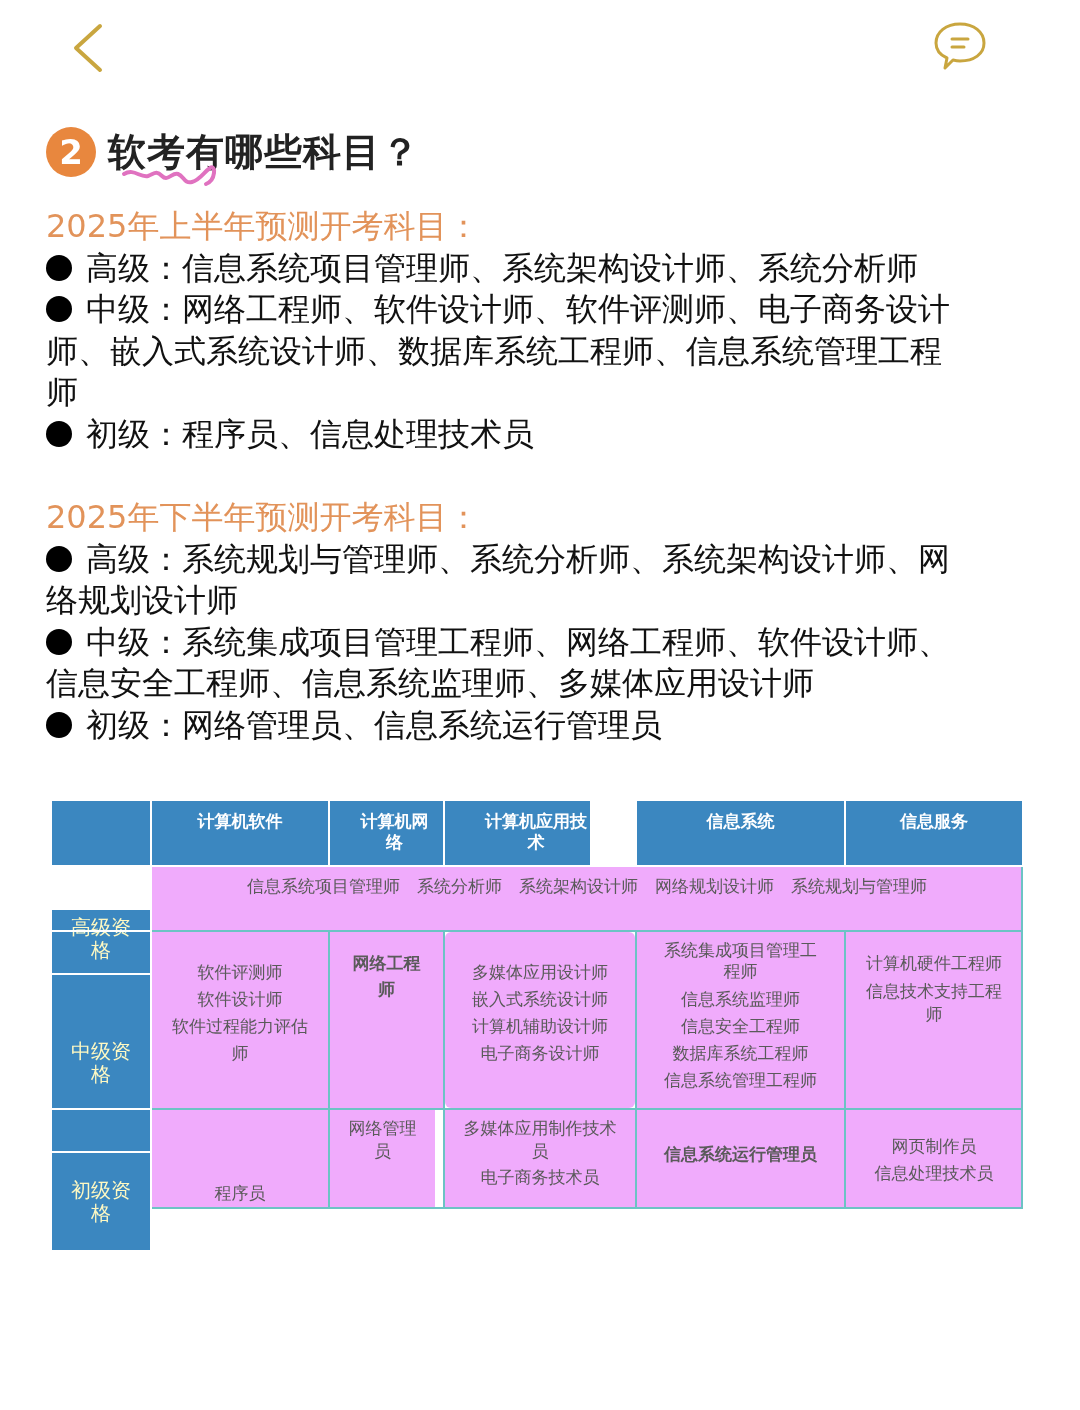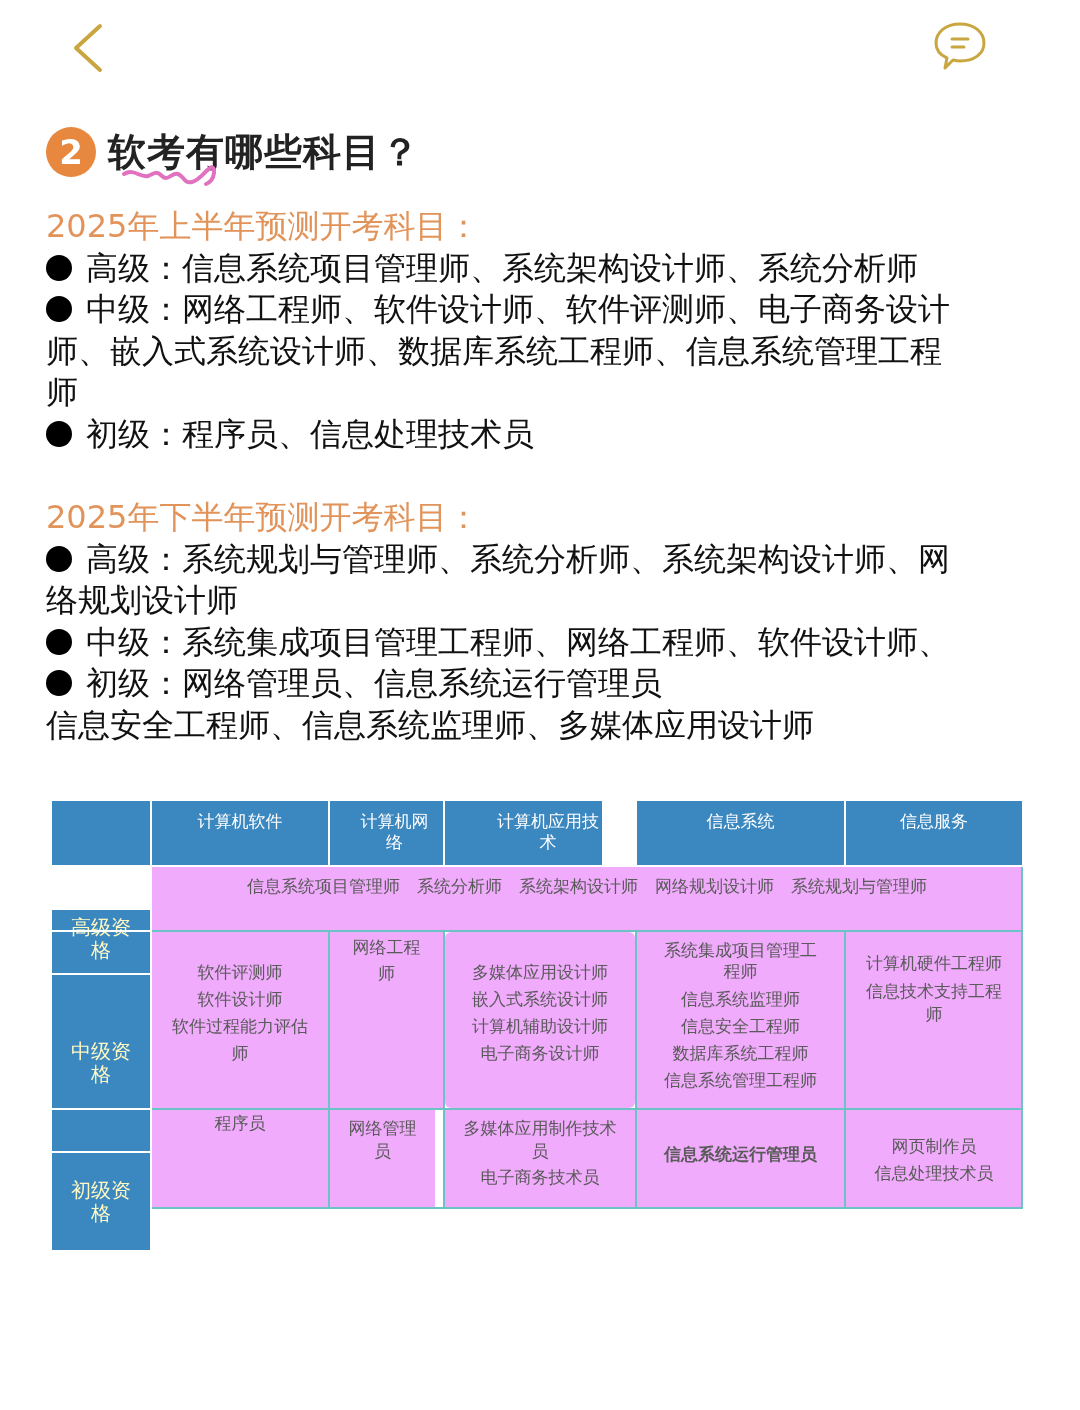--- a/index.html
+++ b/index.html
@@ -18,21 +18,21 @@
 
   .predict { position: absolute; left: 46px; width: 980px; font-size: 32px; line-height: 41.5px; }
   .predict.first { top: 206px; }
   .predict.second { top: 497px; }
   .predict-head { color: #e2935a; font-size: 32px; }
   .predict-line { color: #111111; }
   .bullet { display: inline-block; width: 26px; height: 26px; border-radius: 50%; background: #000; margin-right: 14px; vertical-align: -2px; }
 
   .grid { position: absolute; left: 52px; top: 801px; width: 971px; height: 408px; }
   .cell { position: absolute; display: flex; flex-direction: column; align-items: center; text-align: center; font-size: 17px; line-height: 26px; }
-  .hdr { background: #3b87c0; color: #ffffff; font-weight: normal; font-size: 17px; line-height: 21px; justify-content: flex-start; padding-top: 10px; }
+  .hdr { background: #3b87c0; color: #ffffff; font-weight: bold; font-size: 17px; line-height: 21px; justify-content: flex-start; padding-top: 10px; }
   .rowlabel { background: #3b87c0; color: #fef9c3; justify-content: center; font-size: 20px; line-height: 23px; margin-top: 43px; }
   .body { background: #f0abfc; color: #5a5a5a; }
   .vsep { position: absolute; width: 2px; background: #6cc3c4; }
   .hsep { position: absolute; height: 2px; background: #6cc3c4; }
   .wsep { position: absolute; background: #ffffff; }
 </style>
 </head>
 <body>
 
 <div class="topbar">
@@ -65,35 +65,35 @@
   <div class="predict-line">师、嵌入式系统设计师、数据库系统工程师、信息系统管理工程</div>
   <div class="predict-line">师</div>
   <div class="predict-line"><span class="bullet"></span><span>初级：程序员、信息处理技术员</span></div>
 </div>
 
 <div class="predict second">
   <div class="predict-head">2025年下半年预测开考科目：</div>
   <div class="predict-line"><span class="bullet"></span><span>高级：系统规划与管理师、系统分析师、系统架构设计师、网</span></div>
   <div class="predict-line">络规划设计师</div>
   <div class="predict-line"><span class="bullet"></span><span>中级：系统集成项目管理工程师、网络工程师、软件设计师、</span></div>
+  <div class="predict-line">信息安全工程师、信息系统监理师、多媒体应用设计师</div>
   <div class="predict-line"><span class="bullet"></span><span>初级：网络管理员、信息系统运行管理员</span></div>
-  <div class="predict-line">信息安全工程师、信息系统监理师、多媒体应用设计师</div>
 </div>
 
 <div class="grid">
 
   <div class="cell hdr" style="left:0;top:0;width:98px;height:64px;"></div>
   <div class="cell hdr" style="left:100px;top:0;width:176px;height:64px;">
     <span>计算机软件</span>
   </div>
   <div class="cell hdr" style="left:278px;top:0;width:129px;height:64px;">
     <span>计算机网</span>
     <span>络</span>
   </div>
-  <div class="cell hdr" style="left:398px;top:0;width:152px;height:64px;padding-left:44px;">
+  <div class="cell hdr" style="left:386px;top:0;width:152px;height:64px;padding-left:44px;">
     <span>计算机应用技术</span>
   </div>
   <div class="cell hdr" style="left:585px;top:0;width:207px;height:64px;">
     <span>信息系统</span>
   </div>
   <div class="cell hdr" style="left:794px;top:0;width:176px;height:64px;">
     <span>信息服务</span>
   </div>
 
   <div class="cell rowlabel" style="left:0;top:66px;width:98px;height:63px;justify-content:flex-start;padding-top:6px;">
@@ -107,21 +107,21 @@
   <div class="cell rowlabel" style="left:0;top:131px;width:98px;height:176px;">
     <span>中级资</span>
     <span>格</span>
   </div>
   <div class="cell body" style="left:100px;top:131px;width:176px;height:176px;justify-content:flex-start;padding-top:27px;line-height:27px;">
     <span>软件评测师</span>
     <span>软件设计师</span>
     <span>软件过程能力评估</span>
     <span>师</span>
   </div>
-  <div class="cell body" style="left:278px;top:131px;width:113px;height:176px;justify-content:flex-start;padding-top:2px;">
+  <div class="cell body" style="left:278px;top:131px;width:113px;height:176px;justify-content:flex-start;padding-top:18px;font-weight:bold;">
     <span>网络工程</span>
     <span>师</span>
   </div>
   <div class="cell body" style="left:393px;top:131px;width:190px;height:176px;justify-content:flex-start;padding-top:27px;line-height:27px;border-radius:6px;">
     <span>多媒体应用设计师</span>
     <span>嵌入式系统设计师</span>
     <span>计算机辅助设计师</span>
     <span>电子商务设计师</span>
   </div>
   <div class="cell body" style="left:585px;top:131px;width:207px;height:176px;justify-content:flex-start;padding-top:5px;line-height:27px;">
@@ -135,21 +135,21 @@
   <div class="cell body" style="left:794px;top:131px;width:176px;height:176px;justify-content:flex-start;padding-top:17px;line-height:28px;">
     <span>计算机硬件工程师</span>
     <span>信息技术支持工程</span>
     <span style="line-height:18px;">师</span>
   </div>
 
   <div class="cell rowlabel" style="left:0;top:309px;width:98px;height:97px;">
     <span>初级资</span>
     <span>格</span>
   </div>
-  <div class="cell body" style="left:100px;top:309px;width:176px;height:97px;justify-content:flex-start;padding-bottom:1px;">
+  <div class="cell body" style="left:100px;top:309px;width:176px;height:97px;justify-content:flex-end;padding-bottom:1px;">
     <span>程序员</span>
   </div>
   <div class="cell body" style="left:278px;top:309px;width:105px;height:97px;justify-content:flex-start;padding-top:7px;line-height:23px;">
     <span>网络管理</span>
     <span>员</span>
   </div>
   <div class="cell body" style="left:393px;top:309px;width:190px;height:97px;justify-content:flex-start;padding-top:7px;line-height:23px;">
     <span>多媒体应用制作技术</span>
     <span>员</span>
     <span style="margin-top:3px;">电子商务技术员</span>

